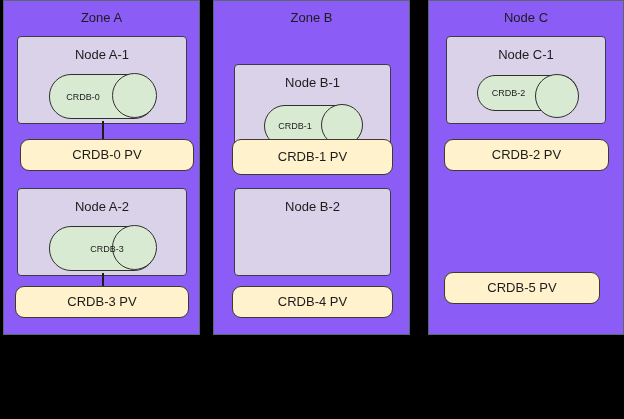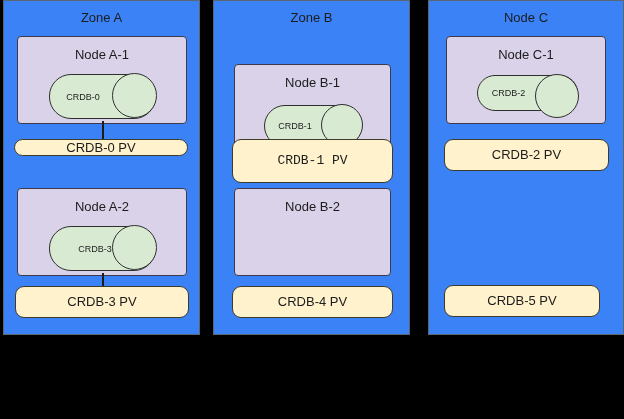--- a/index.html
+++ b/index.html
@@ -23,21 +23,21 @@
     width: 624px;
     height: 419px;
     background: #000000;
   }
 
   
   .zone {
     position: absolute;
     top: 0;
     height: 335px;
-    background: #3b82f6;
+    background: #8b5cf6;
     border: 1px solid #5b6770;
     box-sizing: border-box;
   }
   .zone-title {
     position: absolute;
     left: 0;
     right: 0;
     top: 9px;
     text-align: center;
     font-size: 13px;
@@ -131,51 +131,51 @@
 
     <div class="node" style="left:13px; top:35px; width:170px; height:88px;">
       <div class="node-title">Node A-1</div>
       <div class="cylinder" style="left:31px; top:37px; width:107px; height:45px;">
         <div class="cyl-body"></div>
         <div class="cyl-cap" style="right:-1px; width:45px; height:45px;"></div>
         <div class="cyl-label" style="left:0; width:68px;">CRDB-0</div>
       </div>
     </div>
     <div class="connector" style="left:98px; top:120px; height:19px;"></div>
-    <div class="pv" style="left:10px; top:138px; width:174px; height:17px;">
+    <div class="pv" style="left:16px; top:138px; width:174px; height:32px;">
       <span class="pv-label">CRDB-0 PV</span>
     </div>
 
     <div class="node" style="left:13px; top:187px; width:170px; height:88px;">
       <div class="node-title">Node A-2</div>
       <div class="cylinder" style="left:31px; top:37px; width:107px; height:45px;">
         <div class="cyl-body"></div>
         <div class="cyl-cap" style="right:-1px; width:45px; height:45px;"></div>
-        <div class="cyl-label" style="left:0; width:68px;padding-left:12px;">CRDB-3</div>
+        <div class="cyl-label" style="left:12px; width:68px;padding-left:12px;">CRDB-3</div>
       </div>
     </div>
     <div class="connector" style="left:98px; top:272px; height:19px;"></div>
     <div class="pv" style="left:11px; top:285px; width:174px; height:32px;">
       <span class="pv-label">CRDB-3 PV</span>
     </div>
   </div>
 
   <div class="zone" style="left:213px; width:197px;">
     <div class="zone-title">Zone B</div>
 
     <div class="node" style="left:20px; top:35px; width:157px; height:88px;margin-top:28px;">
       <div class="node-title">Node B-1</div>
       <div class="cylinder" style="left:29px; top:40px; width:98px; height:42px;">
         <div class="cyl-body"></div>
         <div class="cyl-cap" style="right:-1px; width:42px; height:42px;"></div>
         <div class="cyl-label" style="left:0; width:62px;">CRDB-1</div>
       </div>
     </div>
     <div class="connector" style="left:311px; top:120px; height:19px;"></div>
-    <div class="pv" style="left:18px; top:138px; width:161px; height:44px;font-family:Liberation Mono, monospace;">
+    <div class="pv" style="left:18px; top:138px; width:161px; height:36px;">
       <span class="pv-label">CRDB-1 PV</span>
     </div>
 
     <div class="node" style="left:20px; top:187px; width:157px; height:88px;">
       <div class="node-title">Node B-2</div>
     </div>
     <div class="pv" style="left:18px; top:285px; width:161px; height:32px;">
       <span class="pv-label">CRDB-4 PV</span>
     </div>
   </div>
@@ -189,18 +189,18 @@
         <div class="cyl-body"></div>
         <div class="cyl-cap" style="right:-1px; width:44px; height:44px;"></div>
         <div class="cyl-label" style="left:0; width:63px;">CRDB-2</div>
       </div>
     </div>
 
     <div class="pv" style="left:15px; top:138px; width:165px; height:32px;">
       <span class="pv-label">CRDB-2 PV</span>
     </div>
 
-    <div class="pv" style="left:15px; top:284px; width:156px; height:32px;">
+    <div class="pv" style="left:15px; top:271px; width:156px; height:32px;">
       <span class="pv-label">CRDB-5 PV</span>
     </div>
   </div>
 
 </div>
 
 </body></html>

